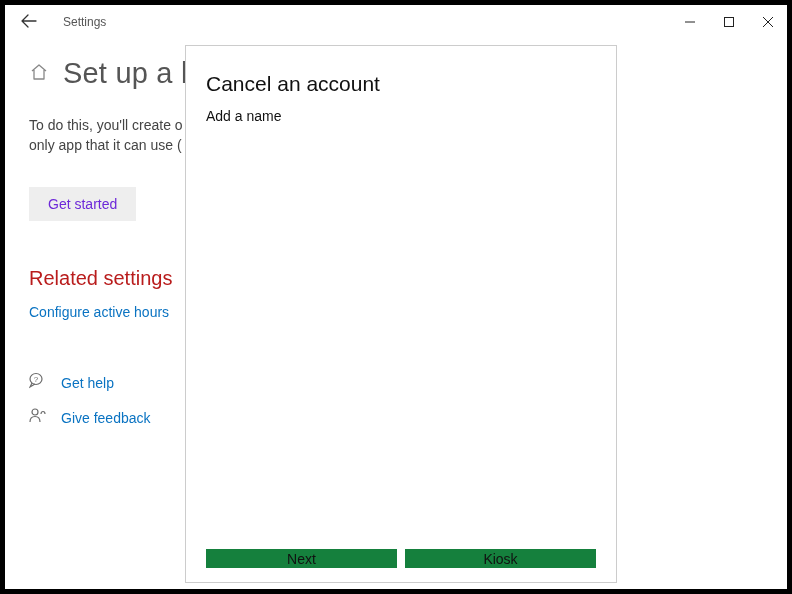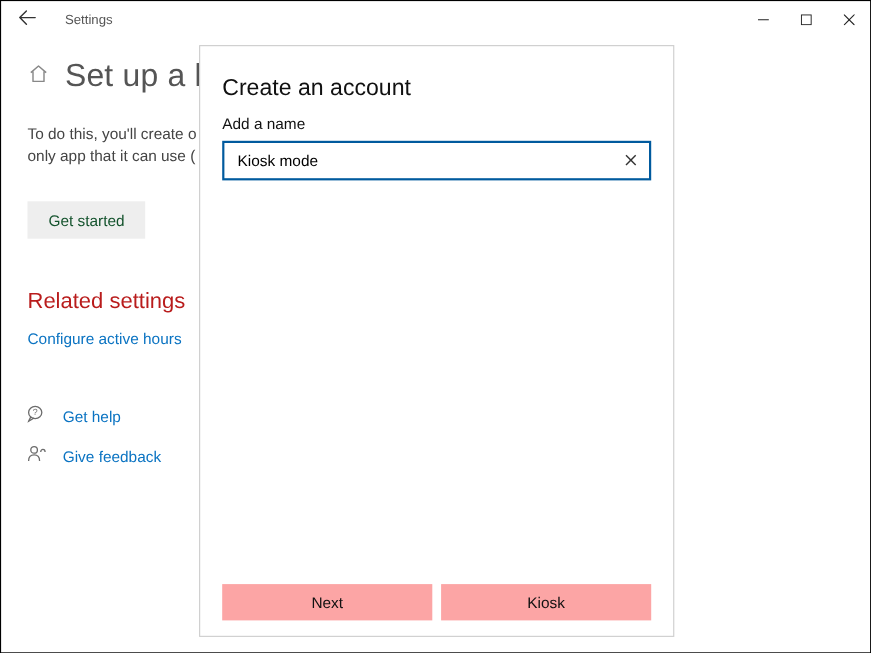--- a/index.html
+++ b/index.html
@@ -8,21 +8,21 @@
     width: 792px;
     height: 594px;
     font-family: "Segoe UI", Arial, sans-serif;
     background: #fff;
     position: relative;
     overflow: hidden;
   }
   .window {
     width: 792px;
     height: 594px;
-    border: 1px solid #000000;
+    border: 5px solid #000000;
     box-sizing: border-box;
     position: relative;
   }
   
   .titlebar {
     height: 34px;
     display: flex;
     align-items: center;
     justify-content: space-between;
     padding: 0 0 0 8px;
@@ -77,21 +77,21 @@
     color: #444;
     line-height: 1.4;
     max-width: 360px;
   }
   .get-started-btn {
     margin-top: 32px;
     background: #eee;
     border: none;
     padding: 9px 19px;
     font-size: 14px;
-    color: #14532d;
+    color: #6d28d9;
   }
   .related-heading {
     margin-top: 46px;
     font-size: 20px;
     font-weight: 400;
     color: #b91c1c;
   }
   .link {
     display: block;
     color: #0a73c2;
@@ -168,23 +168,23 @@
     color: #333;
     padding: 3px 5px;
   }
   .modal-spacer { flex: 1; }
   .modal-buttons {
     display: flex;
     gap: 8px;
   }
   .modal-buttons button {
     flex: 1;
-    background: #fca5a5;
+    background: #15803d;
     border: none;
-    height: 33px;
+    height: 19px;
     font-size: 14px;
     color: #111;
     font-family: inherit;
   }
 </style>
 </head>
 <body>
 
 <div class="window">
 
@@ -253,30 +253,21 @@
               <path d="M1 15 C1 11 3.5 9.5 6 9.5 C8.5 9.5 11 11 11 15" stroke="#6c6c6c" stroke-width="1.2" fill="none"></path>
               <path d="M12 7 C12 5.5 13 4.5 14 4.5 C15 4.5 16 5.5 16 7" stroke="#6c6c6c" stroke-width="1.2" fill="none"></path>
             </svg>
         </span>
         <a class="text">Give feedback</a>
       </div>
     </div>
   </div>
 
   <div class="modal">
-    <h2>Create an account</h2>
+    <h2>Cancel an account</h2>
     <div class="field-label">Add a name</div>
-    <div class="input-wrap">
-      <input type="text" value="Kiosk mode" style="">
-      <span class="input-clear">
-        <svg width="11" height="11" viewBox="0 0 10 10">
-            <line x1="1" y1="1" x2="9" y2="9" stroke="#333" stroke-width="1.2"></line>
-            <line x1="9" y1="1" x2="1" y2="9" stroke="#333" stroke-width="1.2"></line>
-          </svg>
-      </span>
-    </div>
     <div class="modal-spacer"></div>
     <div class="modal-buttons">
       <button>Next</button>
       <button>Kiosk</button>
     </div>
   </div>
 </div>
 
 </body></html>

